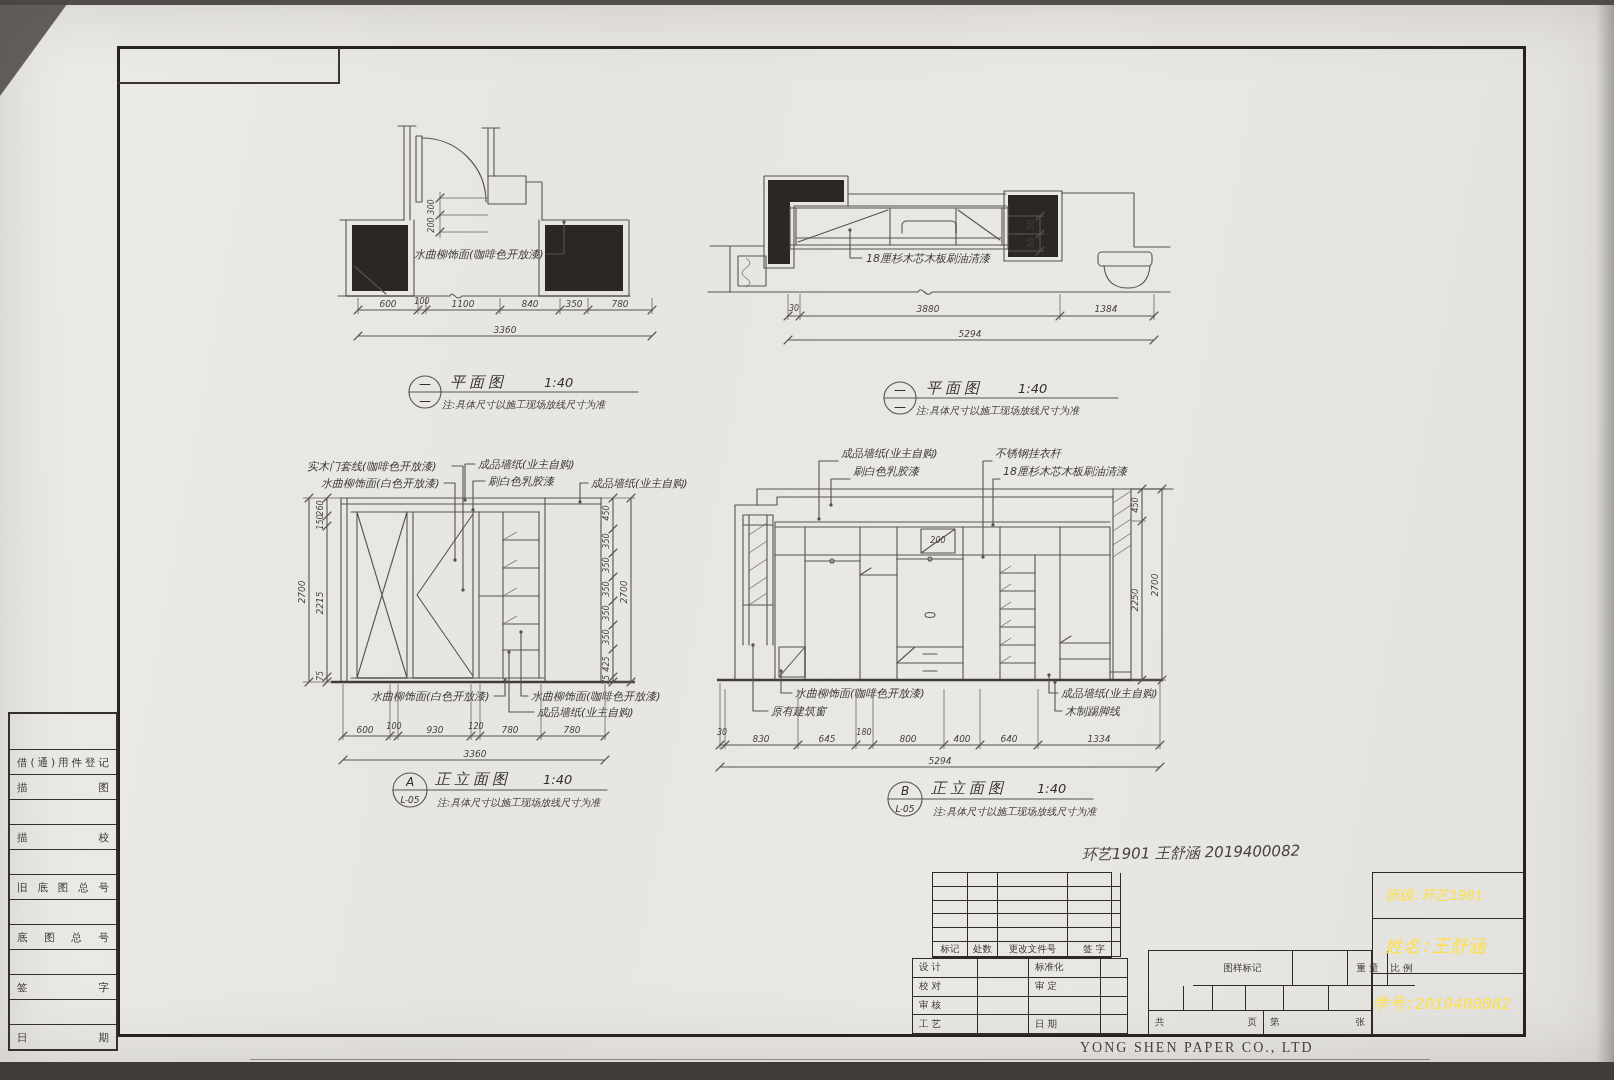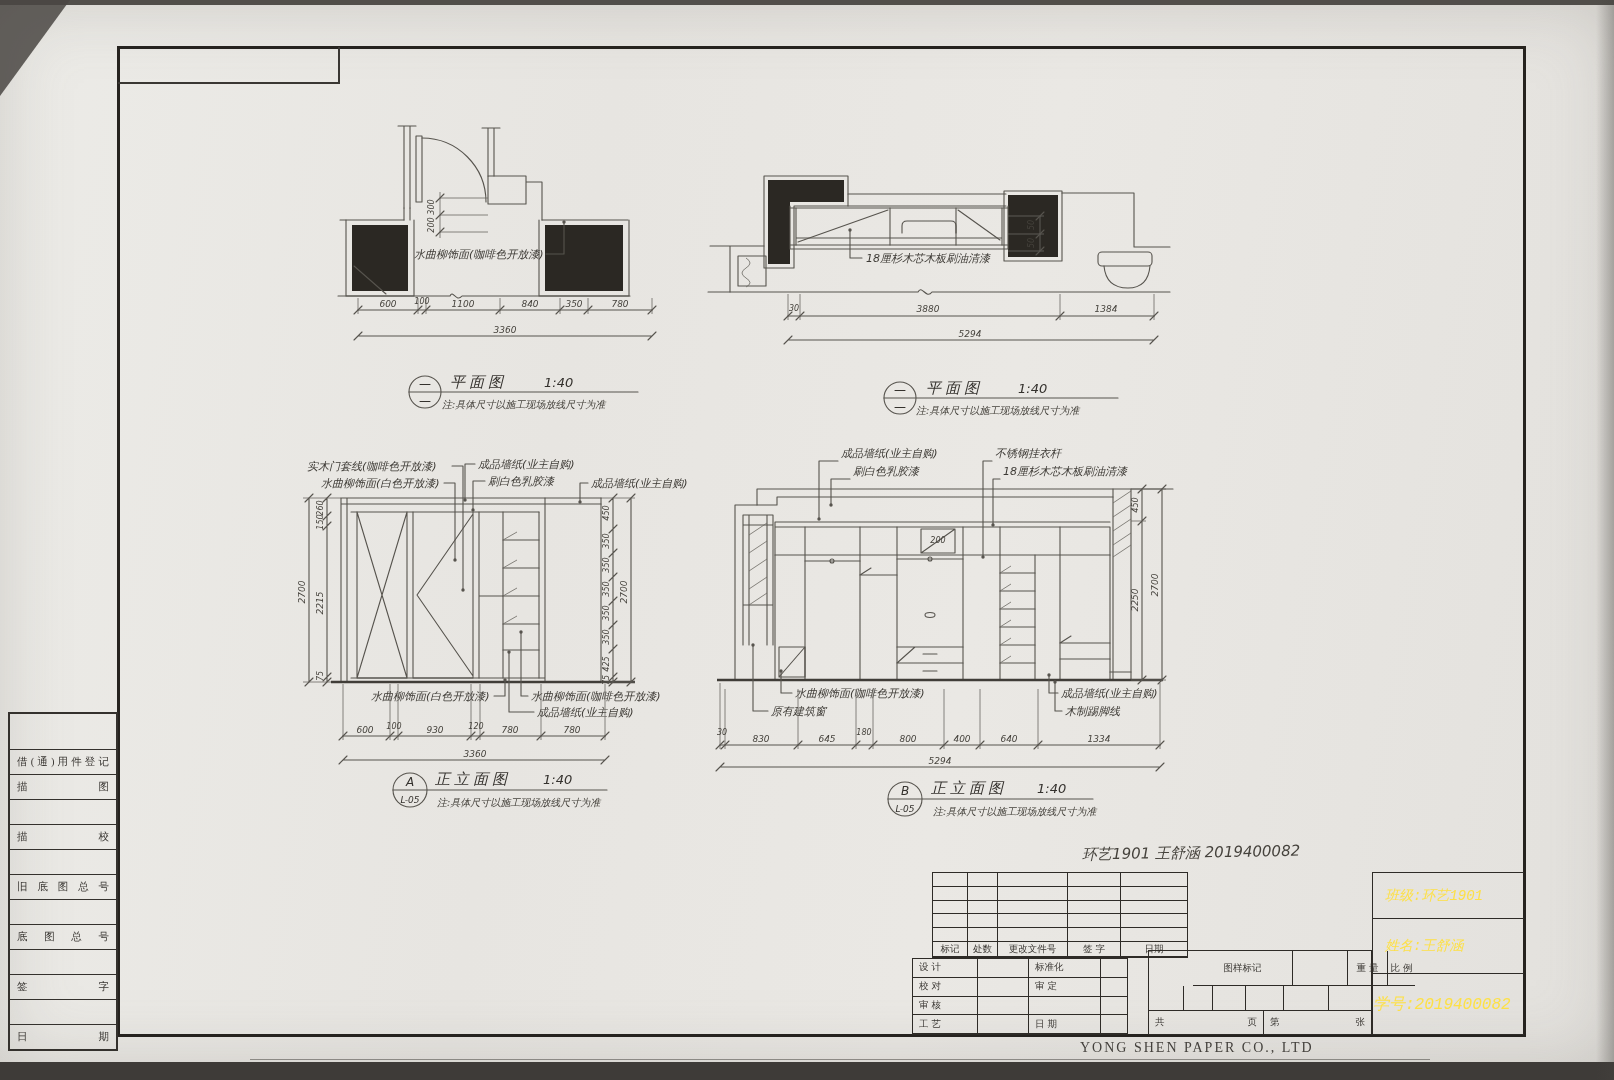--- a/index.html
+++ b/index.html
@@ -16,21 +16,21 @@
               background:linear-gradient(90deg,rgba(70,67,63,0),rgba(70,67,63,.35));}
   .frame{left:117px;top:46px;width:1409px;height:991px;border:3px solid #26231f;box-sizing:border-box;}
   .tl-box{left:118px;top:47px;width:222px;height:37px;border:2px solid #3a3733;border-left:none;border-top:none;box-sizing:border-box;}
   .footer-line{left:250px;top:1059px;width:1180px;height:1px;background:rgba(75,72,68,.55);}
   .footer{left:1080px;top:1040px;width:300px;text-align:left;
           font-family:"Liberation Serif",serif;font-size:14px;letter-spacing:2px;color:#44413d;}
   
   .lmargin{left:8px;top:712px;width:110px;border:2px solid #34312d;box-sizing:border-box;}
   .lmargin .cell{border-bottom:1.5px solid #34312d;height:24px;line-height:24px;
                  font-size:10.5px;color:#3a3733;padding:0 7px;
-                 text-align:justify;text-align-last:justify;overflow:hidden;font-family:Liberation Serif, serif;}
+                 text-align:justify;text-align-last:justify;overflow:hidden;}
   .lmargin .cell.tall{height:35px;}
   .lmargin .cell:last-child{border-bottom:none;}
   
   .tb{box-sizing:border-box;border:1.8px solid #2e2b27;color:#3a3733;}
   .tb .c{box-sizing:border-box;border-right:1.2px solid #2e2b27;border-bottom:1.2px solid #2e2b27;
          display:flex;align-items:center;justify-content:center;font-size:9.5px;overflow:hidden;}
   .grid{display:grid;width:100%;height:100%;}
   .spread{justify-content:space-between !important;padding:0 6px;}
   .hw-header{left:1082px;top:843px;width:280px;font-style:italic;font-size:15px;color:#45423c;transform:rotate(-1deg);}
   .hw{font-style:italic;font-size:14px;color:#fde047;font-family:Liberation Mono, monospace;}
@@ -340,21 +340,21 @@
       <text class="sym" text-anchor="middle" x="200" y="350">B</text>
       <text class="symS" text-anchor="middle" x="200" y="367">L-05</text>
       <text class="ttl" x="226" y="348">正立面图</text>
       <text class="scale" x="332" y="348">1:40</text>
       <text class="note" x="228" y="370">注:具体尺寸以施工现场放线尺寸为准</text>
     </g>
   </svg>
 
   <div class="abs hw-header">环艺1901  王舒涵  2019400082</div>
 
-  <div class="abs tb" style="left:932px;top:872px;width:256px;height:86px">
+  <div class="abs tb" style="left:932px;top:872px;width:180px;height:86px">
     <div class="grid" style="grid-template-columns:35px 30px 70px 53px 1fr;grid-template-rows:repeat(5,1fr) 15px;">
       <div class="c"></div>
         <div class="c"></div>
         <div class="c"></div>
         <div class="c"></div>
         <div class="c" style="border-right:none"></div>
       <div class="c"></div>
         <div class="c"></div>
         <div class="c"></div>
         <div class="c"></div>
@@ -428,21 +428,21 @@
           <span>第</span>
           <span>张</span>
         </div>
       </div>
     </div>
   </div>
 
   <div class="abs tb" style="left:1372px;top:872px;width:152px;height:163px;border-right:none">
     <div class="grid" style="grid-template-rows:46px 55px 1fr;grid-template-columns:100%;">
       <div class="c hw" style="border-right:none;justify-content:flex-start;padding-left:12px;font-size:14px">班级:环艺1901</div>
-      <div class="c hw" style="border-right:none;justify-content:flex-start;padding-left:12px;font-size:14px">姓名:王舒涵</div>
+      <div class="c hw" style="border-right:none;justify-content:flex-start;padding-left:12px;font-size:18px">姓名:王舒涵</div>
       <div class="c hw" style="border-right:none;border-bottom:none;justify-content:flex-start;padding-left:0;font-size:16px">学号:2019400082</div>
     </div>
   </div>
 
   <div class="abs footer">YONG SHEN PAPER CO., LTD</div>
   <div class="abs footer-line"></div>
 
   <div class="abs corner-tl"></div>
   <div class="abs edge-bottom"></div>
   <div class="abs edge-right"></div>

